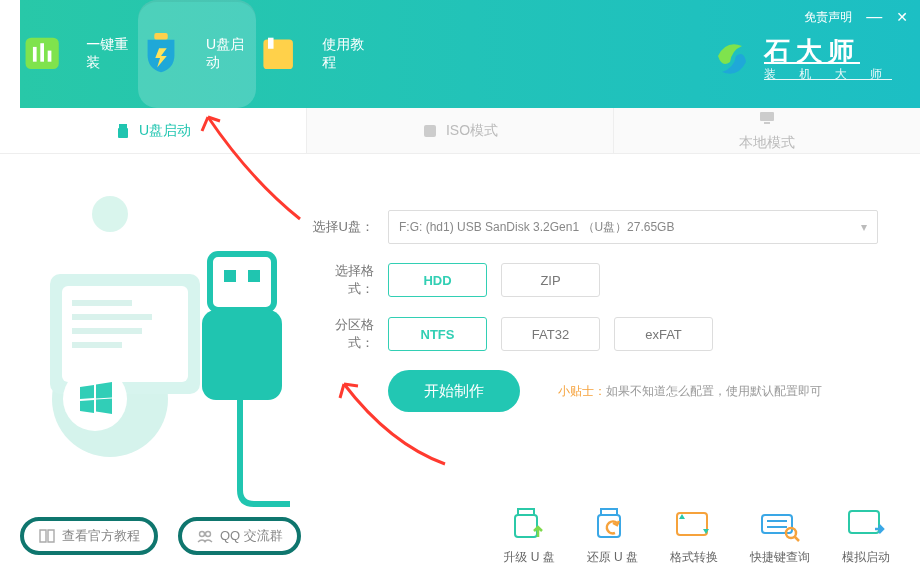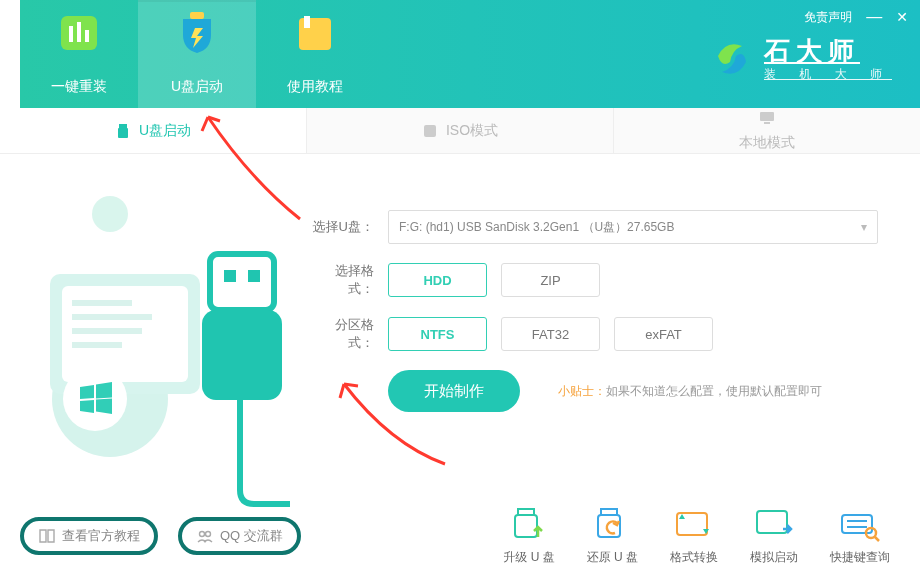--- a/index.html
+++ b/index.html
@@ -17,23 +17,23 @@
   position: absolute; right: 12px; top: 8px;
   display: flex; align-items: center; gap: 14px;
   color: #fff; font-size: 12px;
 }
 .top-controls .ctrl { cursor: pointer; }
 
 .nav { display: flex; height: 100%; }
 .nav-item {
   width: 118px;
   color: #fff;
-  display: flex; flex-direction: column;
+  display: flex; flex-direction: row;
   align-items: center; justify-content: center;
-  font-size: 14px; gap: 22px; cursor: pointer;
+  font-size: 14px; gap: 22px; cursor: pointer; border-radius: 19px;
 }
 .nav-item.active { background: rgba(255,255,255,0.18); box-shadow: 0 2px 0 rgba(0,0,0,0.05) inset; }
 .nav-icon { width: 48px; height: 44px; display:flex; align-items:center; justify-content:center; }
 
 .brand {
   position: absolute; right: 28px; top: 36px;
   display:flex; align-items:center; gap: 10px; color:#fff;text-decoration:underline;
 }
 .brand .btxt { display:flex; flex-direction:column; line-height:1.2; }
 .brand .btxt .t1 { font-size: 26px; font-weight: 600; letter-spacing: 6px; }
@@ -286,29 +286,29 @@
     <div class="fa-item">
       <svg viewBox="0 0 42 36">
           <rect x="4" y="6" width="30" height="22" rx="3" fill="none" stroke="#f6a23b" stroke-width="2"></rect>
           <path d="M30 22 l6 0 -3 5 z" fill="#2bc9a8"></path>
           <path d="M12 12 l-6 0 3 -5 z" fill="#2bc9a8"></path>
         </svg>
       <span>格式转换</span>
     </div>
     <div class="fa-item">
       <svg viewBox="0 0 42 36">
-          <rect x="4" y="4" width="30" height="22" rx="3" fill="none" stroke="#2bc9a8" stroke-width="2"></rect>
-          <path d="M30 22 l8 0 M34 18 l4 4 -4 4" stroke="#3aa7e6" stroke-width="2.5" fill="none"></path>
-        </svg>
-      <span>模拟启动</span>
-    </div>
-    <div class="fa-item">
-      <svg viewBox="0 0 42 36">
           <rect x="3" y="8" width="30" height="18" rx="3" fill="none" stroke="#3aa7e6" stroke-width="2"></rect>
           <line x1="8" y1="14" x2="28" y2="14" stroke="#3aa7e6" stroke-width="2"></line>
           <line x1="8" y1="20" x2="28" y2="20" stroke="#3aa7e6" stroke-width="2"></line>
           <circle cx="32" cy="26" r="5" fill="none" stroke="#f6a23b" stroke-width="2.5"></circle>
           <line x1="36" y1="30" x2="40" y2="34" stroke="#f6a23b" stroke-width="2.5"></line>
         </svg>
       <span>快捷键查询</span>
     </div>
+    <div class="fa-item">
+      <svg viewBox="0 0 42 36">
+          <rect x="4" y="4" width="30" height="22" rx="3" fill="none" stroke="#2bc9a8" stroke-width="2"></rect>
+          <path d="M30 22 l8 0 M34 18 l4 4 -4 4" stroke="#3aa7e6" stroke-width="2.5" fill="none"></path>
+        </svg>
+      <span>模拟启动</span>
+    </div>
   </div>
 </div>
 
 </body></html>

